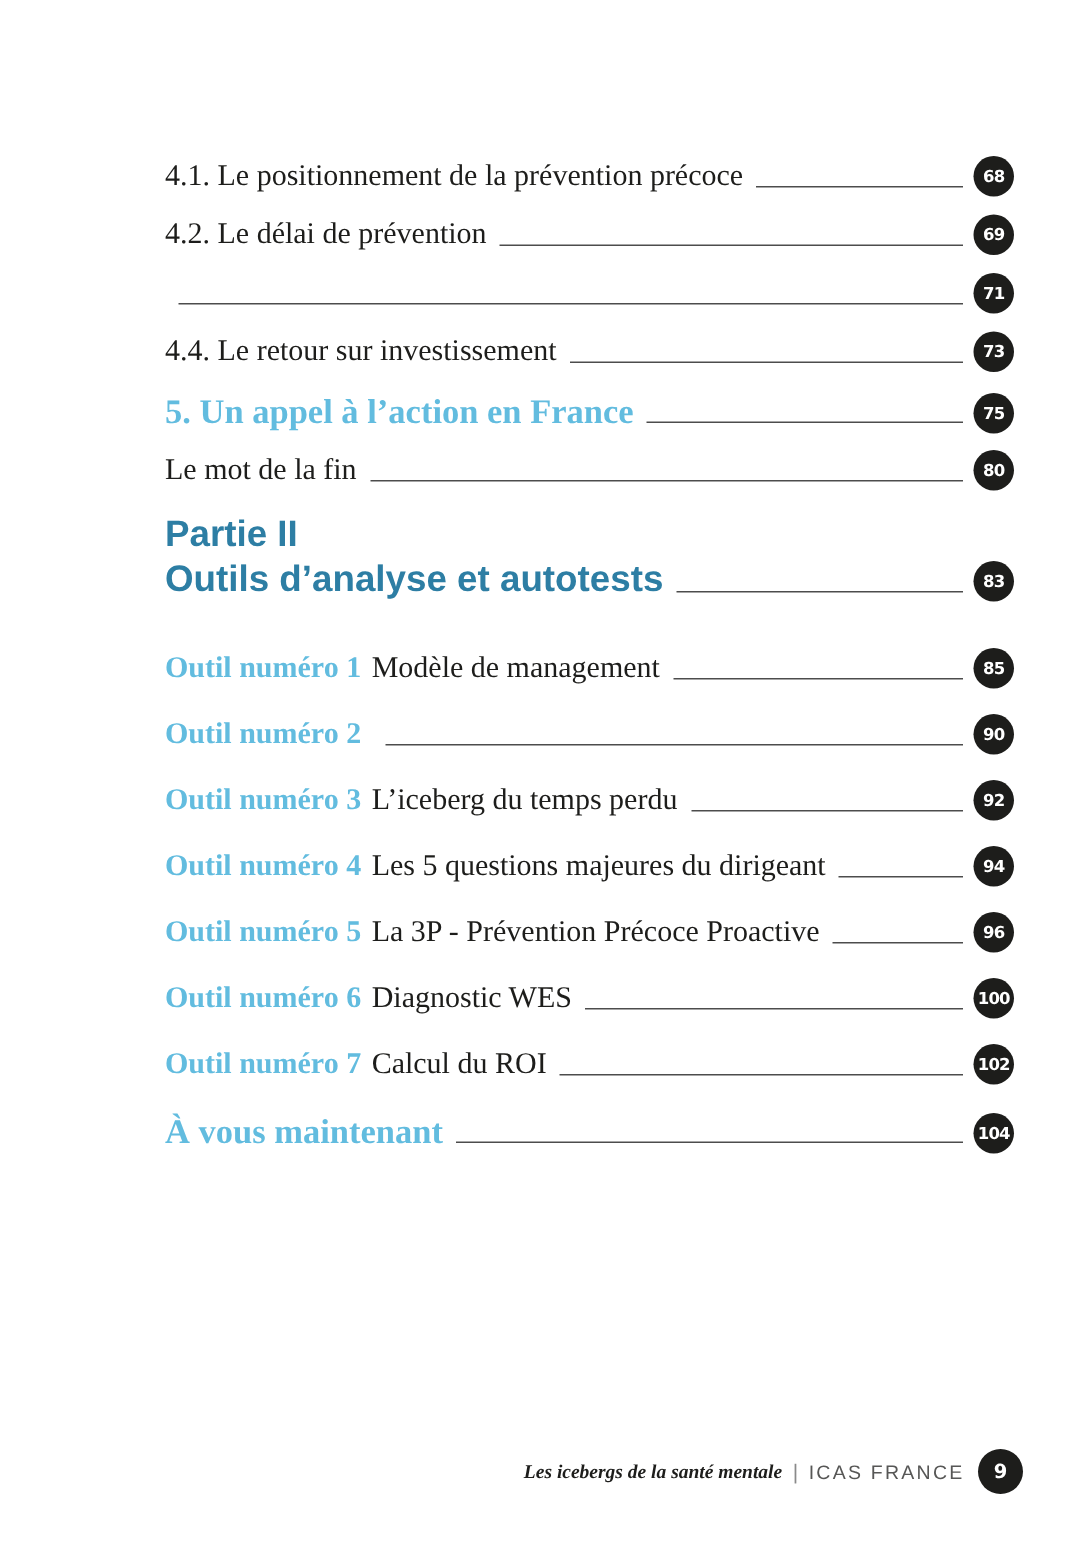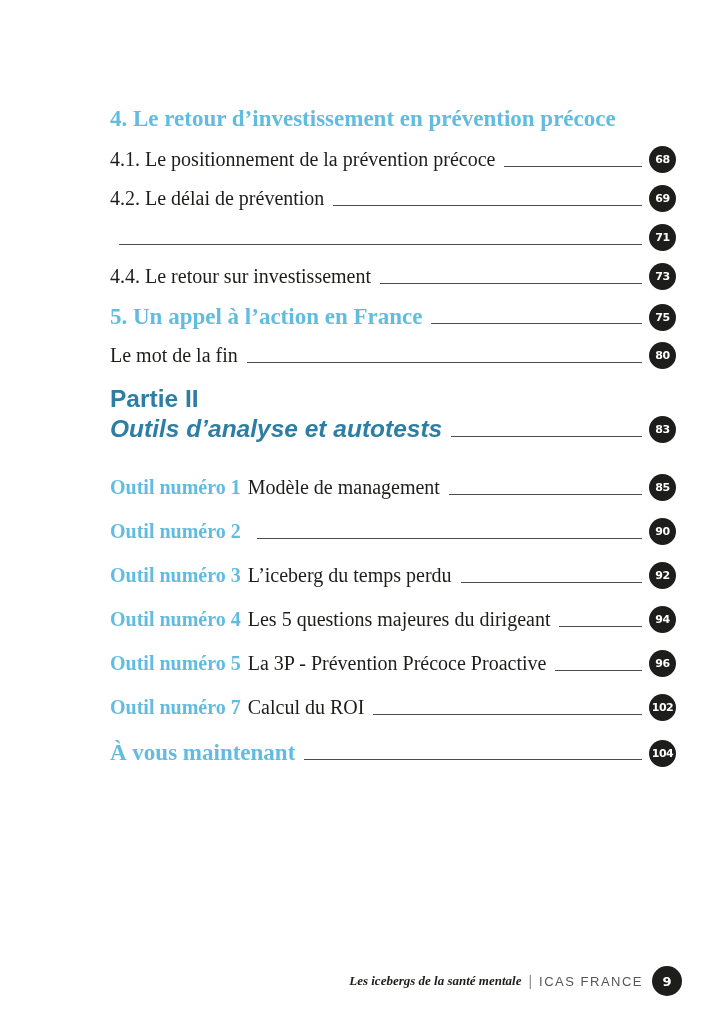--- a/index.html
+++ b/index.html
@@ -32,21 +32,21 @@
   .heading5-row .leader{margin-bottom:9px;}
   
   .item-row{height:29px;margin-bottom:10px;font-size:20px;}
   .entry-text{white-space:nowrap;}
   
   .part2{margin-top:15px;color:var(--darkteal);
     font-family:"Liberation Sans", sans-serif;font-weight:700;font-size:24.5px;}
   .part2-line1{line-height:28px;}
   .part2-row{height:32px;}
   .part2-row .leader{margin-bottom:8px;}
-  .part2-row .entry-text{white-space:nowrap;font-style:italic;}
+  .part2-row .entry-text{white-space:nowrap;}
   
   .tool-row{height:29px;margin-bottom:15px;font-size:20px;justify-content:center;}
   .tool-row.first{margin-top:28px;}
   .tool-label{color:var(--lightblue);font-weight:700;margin-right:7px;white-space:nowrap;}
   .tool-title{white-space:nowrap;}
   
   .final-row{height:32px;justify-content:center;}
   .final-row .leader{margin-bottom:9px;}
   
   .footer{position:absolute;right:44px;bottom:34px;display:flex;align-items:center;}
@@ -58,23 +58,20 @@
     font-family:"Liberation Sans", sans-serif;white-space:nowrap;}
   .footer-badge{width:30px;height:30px;border-radius:50%;background:var(--ink);color:#fff;
     display:flex;align-items:center;justify-content:center;margin-left:9px;
     font-family:"DejaVu Sans", sans-serif;font-weight:700;font-size:13px;}
 </style>
 </head>
 <body>
 
 <div class="page">
 
-  <div class="row heading4-row">
-    <span class="h-blue">4. Le retour d’investissement en prévention précoce</span>
-  </div>
 
   <div class="row item-row">
     <span class="entry-text">4.1. Le positionnement de la prévention précoce</span>
     <span class="leader"></span>
     <span class="badge">68</span>
   </div>
 
   <div class="row item-row">
     <span class="entry-text">4.2. Le délai de prévention</span>
     <span class="leader"></span>
@@ -136,20 +133,26 @@
     <span class="leader"></span>
     <span class="badge">94</span>
   </div>
   <div class="row tool-row">
     <span class="tool-label">Outil numéro 5</span>
     <span class="tool-title">La 3P - Prévention Précoce Proactive</span>
     <span class="leader"></span>
     <span class="badge">96</span>
   </div>
   <div class="row tool-row">
+    <span class="tool-label">Outil numéro 6</span>
+    <span class="tool-title">Diagnostic WES</span>
+    <span class="leader"></span>
+    <span class="badge">100</span>
+  </div>
+  <div class="row tool-row">
     <span class="tool-label">Outil numéro 7</span>
     <span class="tool-title">Calcul du ROI</span>
     <span class="leader"></span>
     <span class="badge">102</span>
   </div>
 
   <div class="row final-row">
     <span class="h-blue">À vous maintenant</span>
     <span class="leader"></span>
     <span class="badge">104</span>

